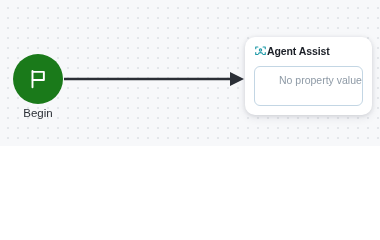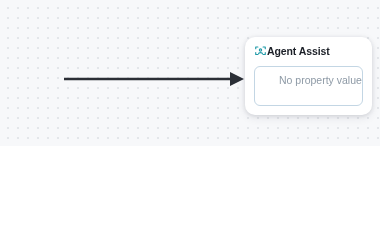--- a/index.html
+++ b/index.html
@@ -118,20 +118,29 @@
 </head>
 <body>
 
 <div id="canvas">
 
   <svg id="connector" viewBox="0 0 180 22" width="180" height="22" aria-hidden="true">
     <line x1="0" y1="11" x2="166" y2="11" stroke="#2b2f36" stroke-width="2.6"></line>
     <polygon points="166,4 180,11 166,18" fill="#2b2f36"></polygon>
   </svg>
 
+  <div id="begin-node">
+    <div id="begin-circle">
+      <svg id="begin-flag-icon" viewBox="0 0 24 24" aria-hidden="true">
+        <path d="M6 3.2 V21" stroke="#ffffff" stroke-width="2.1" stroke-linecap="round" fill="none"></path>
+        <path d="M6.2 4.2 H18.4 V13.0 H6.2" stroke="#ffffff" stroke-width="2.1" stroke-linejoin="round" stroke-linecap="round" fill="none"></path>
+      </svg>
+    </div>
+    <div id="begin-label">Begin</div>
+  </div>
 
   <div id="agent-card">
     <div id="card-header">
       <svg id="agent-assist-icon" viewBox="0 0 24 24" aria-hidden="true">
         <path d="M3.2 7.0 V3.6 H7.2" stroke="#1f9aa8" stroke-width="2.1" stroke-linecap="round" stroke-linejoin="round" fill="none"></path>
         <path d="M16.8 3.6 H20.8 V7.0" stroke="#1f9aa8" stroke-width="2.1" stroke-linecap="round" stroke-linejoin="round" fill="none"></path>
         <path d="M3.2 14.2 V17.6 H7.2" stroke="#1f9aa8" stroke-width="2.1" stroke-linecap="round" stroke-linejoin="round" fill="none"></path>
         <path d="M16.8 17.6 H20.8 V14.2" stroke="#1f9aa8" stroke-width="2.1" stroke-linecap="round" stroke-linejoin="round" fill="none"></path>
         <circle cx="12" cy="9.2" r="2.1" fill="none" stroke="#1f9aa8" stroke-width="2.1"></circle>
         <path d="M8.4 16.2 C8.4 13.4 15.6 13.4 15.6 16.2" stroke="#1f9aa8" stroke-width="2.1" stroke-linecap="round" fill="none"></path>

